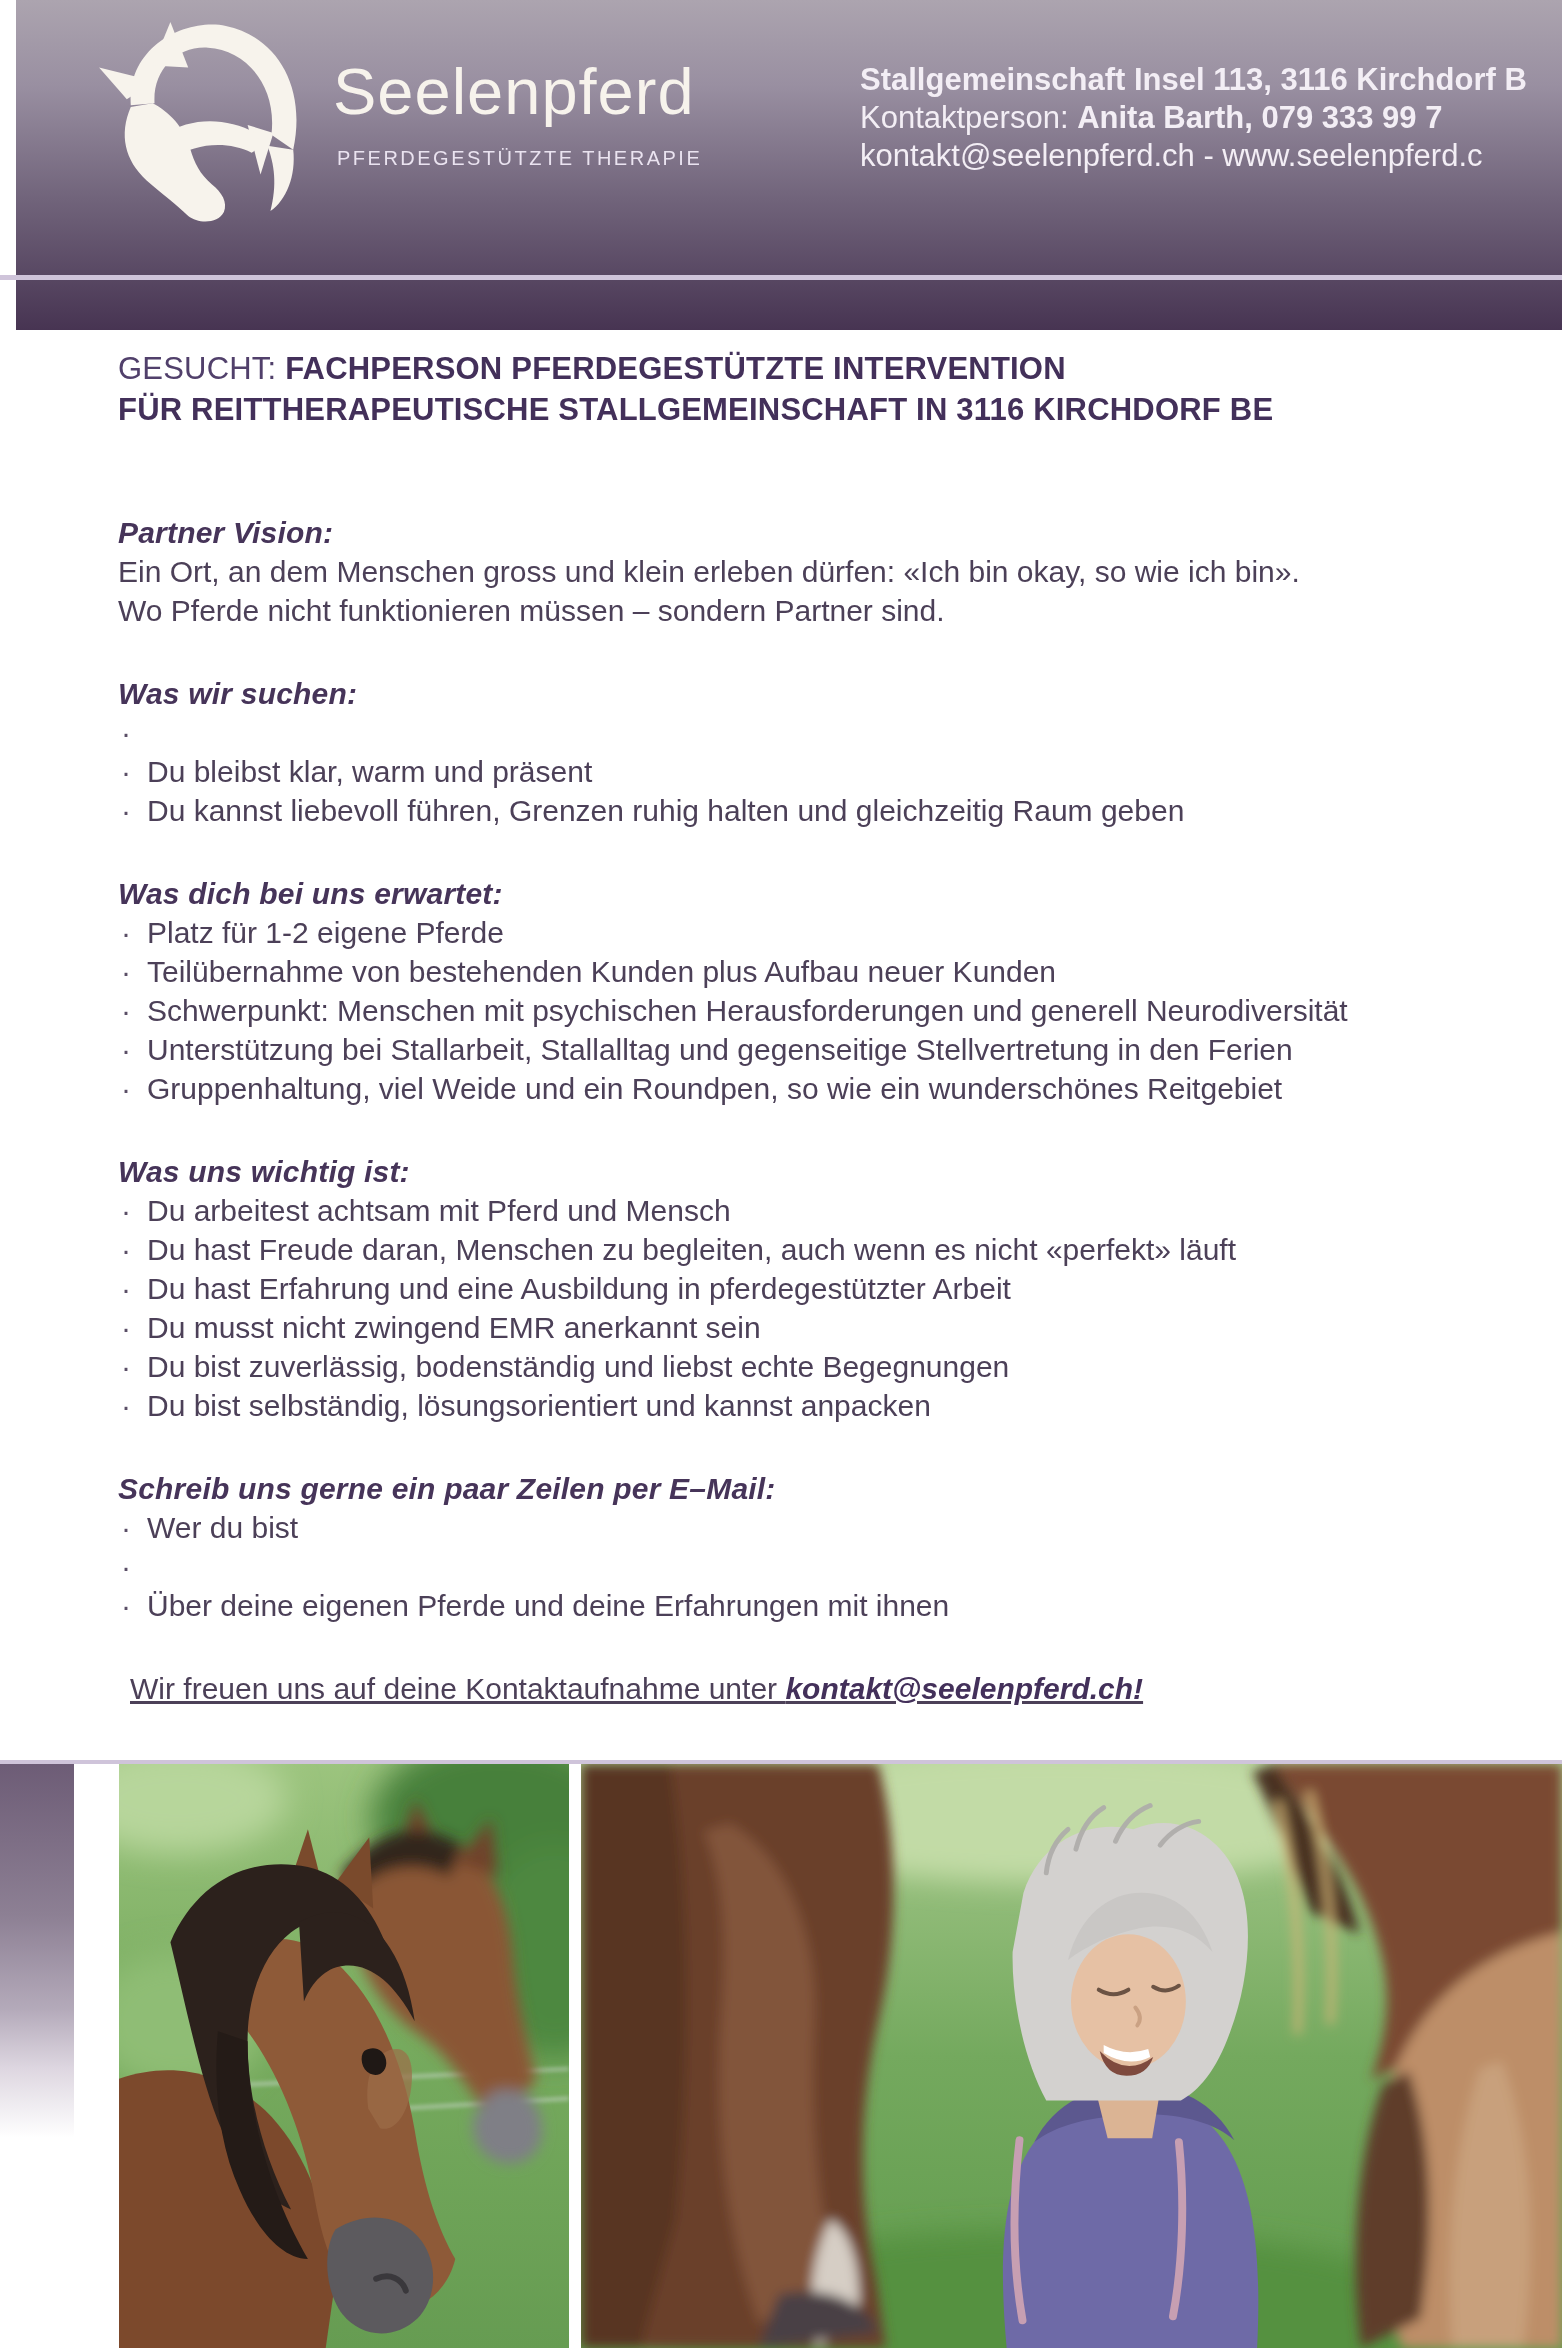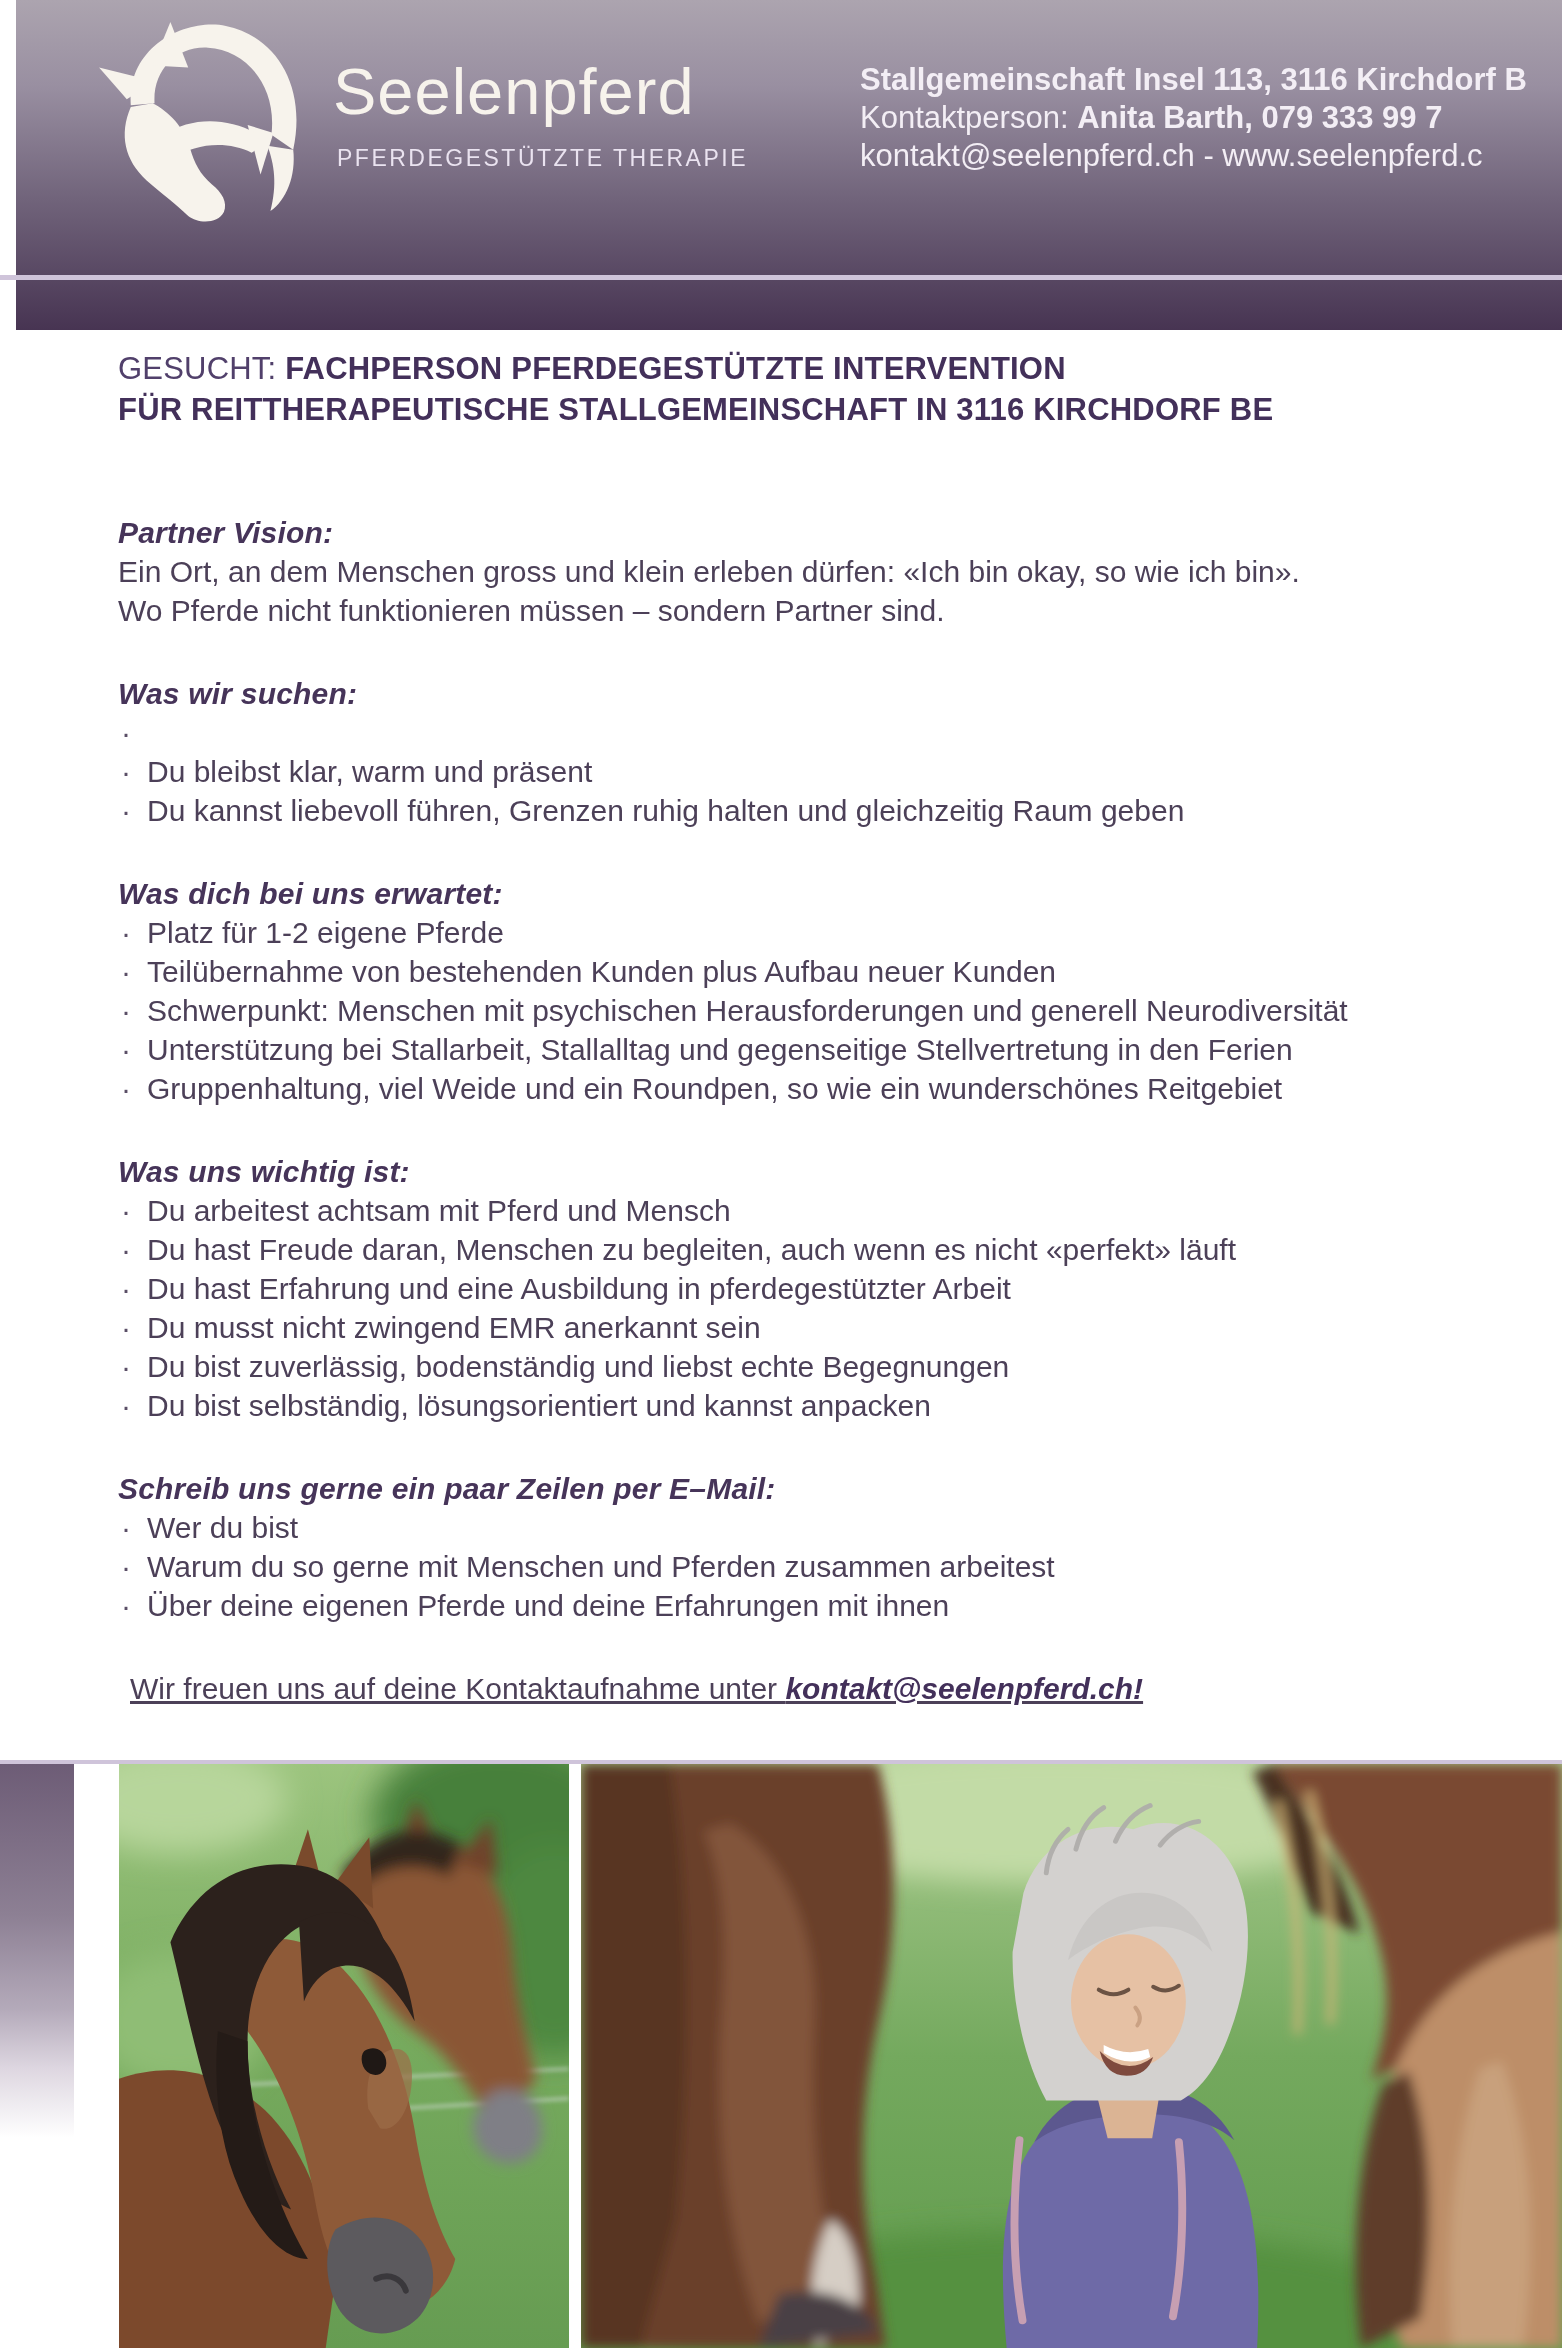--- a/index.html
+++ b/index.html
@@ -20,21 +20,21 @@
     background:#cfc4da;
   }
   .logo{position:absolute;left:81px;top:16px;}
   .brand-name{
     position:absolute;left:317px;top:57px;
     font-size:65px;line-height:69px;font-weight:400;
     color:#f7f3ec;letter-spacing:1px;white-space:nowrap;
   }
   .brand-subtitle{
     position:absolute;left:321px;top:145px;
-    font-size:23px;line-height:26px;font-weight:400;
+    font-size:20px;line-height:26px;font-weight:400;
     color:#eae3f0;letter-spacing:2.5px;white-space:nowrap;
   }
   .contact{
     position:absolute;left:844px;top:61px;
     font-size:31px;line-height:38px;
     color:#f3eef5;white-space:nowrap;
   }
   .contact .bold{font-weight:700;}
   
   .content{
@@ -179,21 +179,20 @@
           </div>
         </section>
         <section class="section">
           <h2 class="sec-heading">Schreib uns gerne ein paar Zeilen per E–Mail:</h2>
           <div class="bullet-line">
             <span class="dot">·</span>
             <span>Wer du bist</span>
           </div>
           <div class="bullet-line">
             <span class="dot">·</span>
-            <span>Warum du so gerne mit Menschen und Pferden zusammen arbeitest</span>
           </div>
           <div class="bullet-line">
             <span class="dot">·</span>
             <span>Über deine eigenen Pferde und deine Erfahrungen mit ihnen</span>
           </div>
         </section>
       </div>
 
     <p class="closing"><span>Wir freuen uns auf deine Kontaktaufnahme unter </span><span class="closing-email">kontakt@seelenpferd.ch!</span></p>
   </main>

